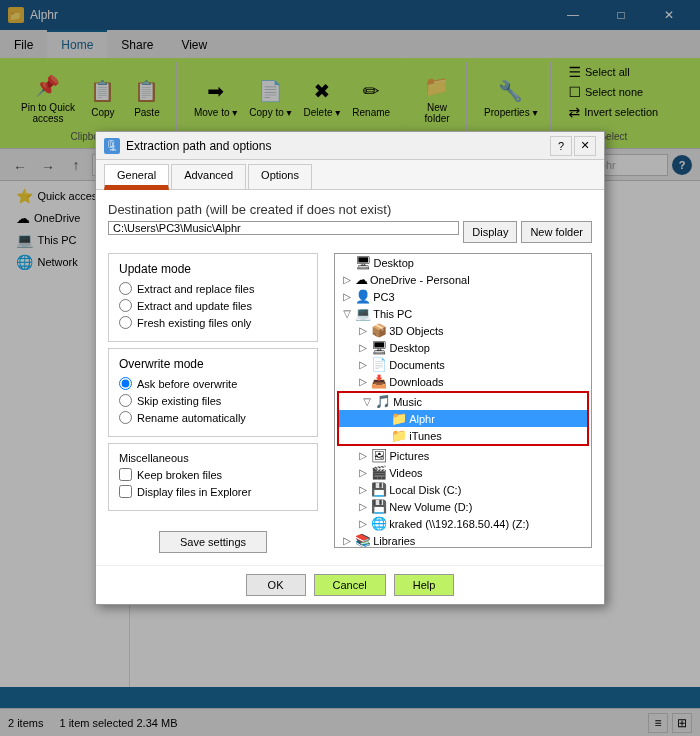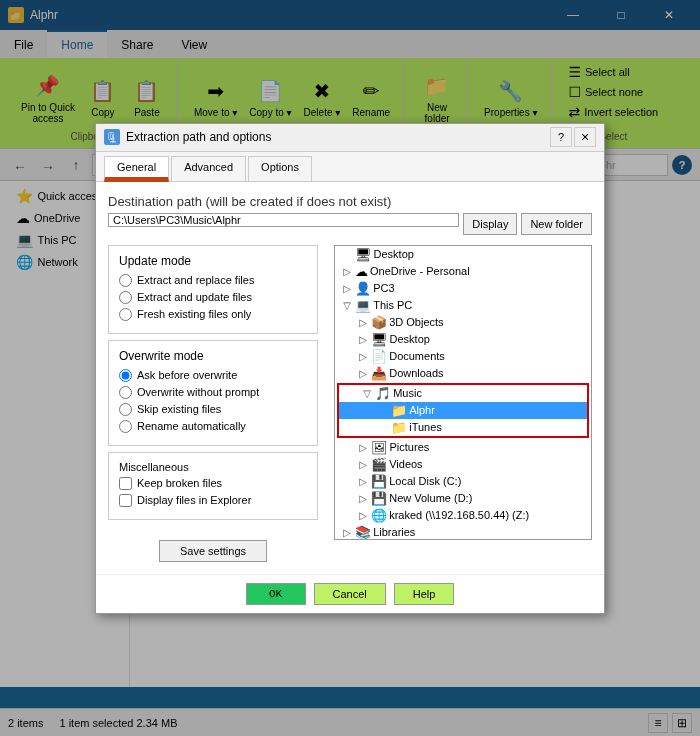--- a/index.html
+++ b/index.html
@@ -64,42 +64,42 @@
     .dest-path-row { display: flex; gap: 4px; }
     .dest-path-input { flex: 1; height: 14px; border: 1px solid #999; padding: 0 4px; font-size: 11px; }
     .dest-path-btn { padding: 2px 8px; font-size: 11px; border: 1px solid #999; background: #f0f0f0; cursor: pointer; height: 22px; }
 
     
     .options-col { flex: 1; }
     .options-box { border: 1px solid #ccc; padding: 8px 10px; font-size: 11px; }
     .options-box-title { font-size: 12px; margin-bottom: 6px; }
     .radio-item { display: flex; align-items: center; gap: 5px; margin-bottom: 4px; cursor: pointer; }
     .radio-item input[type=radio] { margin: 0; }
-    .checkbox-item { display: flex; gap: 5px; margin-bottom: 4px; cursor: pointer; }
+    .checkbox-item { display: flex; align-items: center; gap: 5px; margin-bottom: 4px; cursor: pointer; }
     .checkbox-item input[type=checkbox] { margin: 0; }
 
     
     .tree-view { border: 1px solid #999; flex: 1; overflow-y: auto; font-size: 11px; background: white; height: 295px; }
     .tree-item { display: flex; align-items: center; padding: 1px 2px; cursor: pointer; white-space: nowrap; }
     .tree-item.selected { background: #3399ff; color: white; }
     .tree-item .expand { width: 16px; text-align: center; font-size: 10px; color: #555; }
     .tree-item .tree-icon { font-size: 13px; margin-right: 2px; }
     .tree-item-label { font-size: 11px; }
 
     
     .misc-box { border: 1px solid #ccc; padding: 8px 10px; font-size: 11px; }
 
     
     .save-btn-row { display: flex; justify-content: center; }
     .save-btn { padding: 4px 20px; font-size: 11px; border: 1px solid #999; background: #f0f0f0; cursor: pointer; }
 
     
     .dialog-footer { padding: 8px 12px; display: flex; justify-content: center; gap: 8px; border-top: 1px solid #eee; }
     .footer-btn { padding: 4px 18px; font-size: 11px; border: 1px solid #999; background: #bef264; cursor: pointer; min-width: 60px; }
-    .footer-btn.primary { background: #22c55e; font-family: Liberation Mono, monospace; }
+    .footer-btn.primary { background: #e5e5e5; }
 
     
     .status-bar { background: #f0f0f0; border-top: 1px solid #ccc; height: 28px; display: flex; align-items: center; padding: 0 8px; font-size: 11px; gap: 16px; position: absolute; bottom: 0; width: 100%; }
     .status-right { margin-left: auto; display: flex; gap: 4px; }
     .view-btn { width: 20px; height: 20px; display: flex; align-items: center; justify-content: center; cursor: pointer; font-size: 12px; border: 1px solid #ccc; }
 
     .ribbon-btn-small-icon { font-size: 14px; }
     .help-btn { width: 20px; height: 20px; background: #1c5a8a; color: white; border-radius: 50%; display: flex; align-items: center; justify-content: center; font-size: 11px; font-weight: bold; cursor: pointer; }
   </style>
 </head>
@@ -287,23 +287,20 @@
             <label class="radio-item">
               <input type="radio" name="update" style=""> Fresh existing files only
             </label>
           </div>
           <div class="options-box" style="margin-top:6px;">
             <div class="options-box-title">Overwrite mode</div>
             <label class="radio-item">
               <input type="radio" name="overwrite" checked="" style=""> Ask before overwrite
             </label>
             <label class="radio-item">
-              <input type="radio" name="overwrite" style=""> Overwrite without prompt
-            </label>
-            <label class="radio-item">
               <input type="radio" name="overwrite" style=""> Skip existing files
             </label>
             <label class="radio-item">
               <input type="radio" name="overwrite" style=""> Rename automatically
             </label>
           </div>
           <div class="misc-box" style="margin-top:6px;">
             <div style="font-size:11px;margin-bottom:4px;">Miscellaneous</div>
             <label class="checkbox-item">
               <input type="checkbox" style=""> Keep broken files

